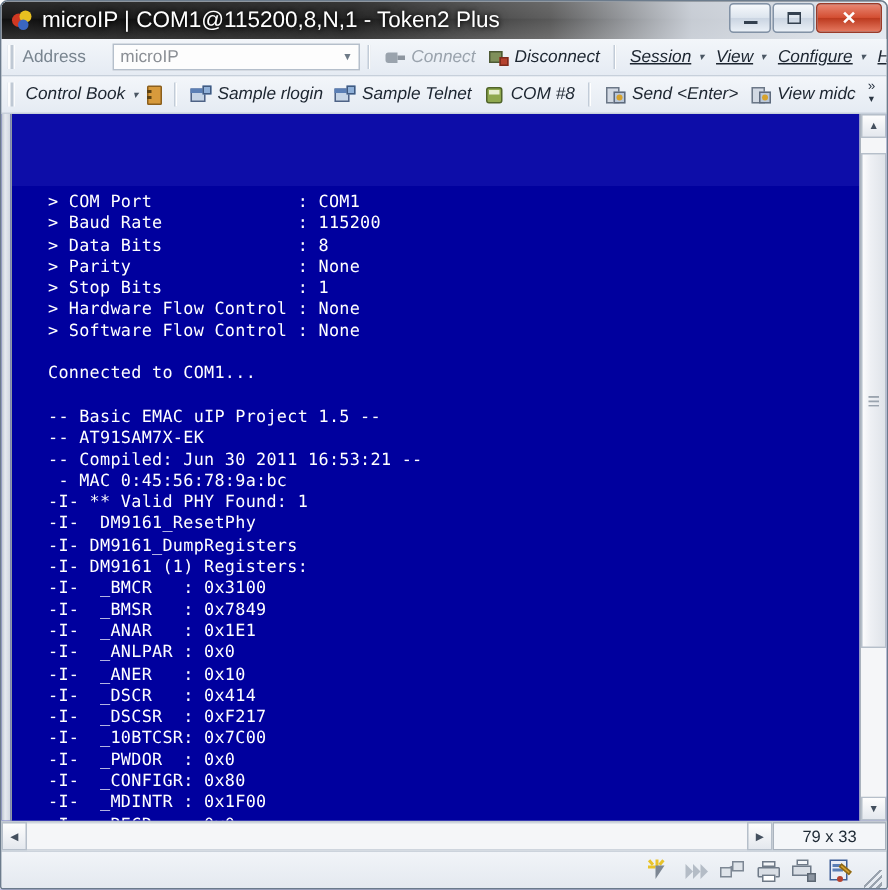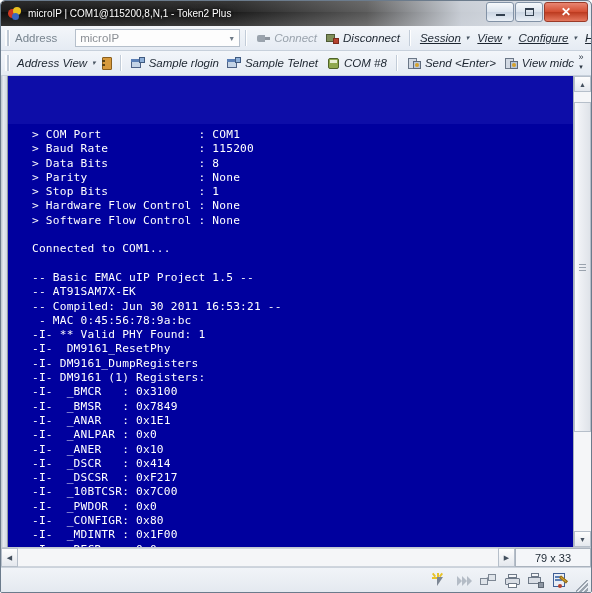--- a/index.html
+++ b/index.html
@@ -62,21 +62,21 @@
     width: 8px; height: 8px; border-radius: 50%;
     background: #e8c020;
   }
   .app-icon .blob3 {
     position: absolute; left: 5px; top: 7px;
     width: 7px; height: 7px; border-radius: 50%;
     background: #3a66c0;
   }
   .title-text {
     color: #ffffff;
-    font-size: 10px;
+    font-size: 15px;
     white-space: nowrap;
     z-index: 2;
     text-shadow: 0 0 3px rgba(0,0,0,0.9), 0 0 6px rgba(0,0,0,0.6);
   }
   .win-buttons {
     position: absolute;
     right: 3px; top: 1px;
     display: flex;
     z-index: 3;
   }
@@ -438,21 +438,21 @@
     </div>
     <div class="tb-item">
       <span class="uline">Help</span>
 
     </div>
   </div>
 
   <div class="toolbar">
     <span class="grip"></span>
     <div class="tb-item">
-      <span>Address View</span>
+      <span>Control Book</span>
       <span class="caret">▾</span>
     </div>
     <span class="ico ico-book">
         <span class="b1"></span>
         <span class="b2"></span>
         <span class="b3"></span>
       </span>
     <span class="sep"></span>
     <div class="tb-item">
       <span class="ico ico-term">

